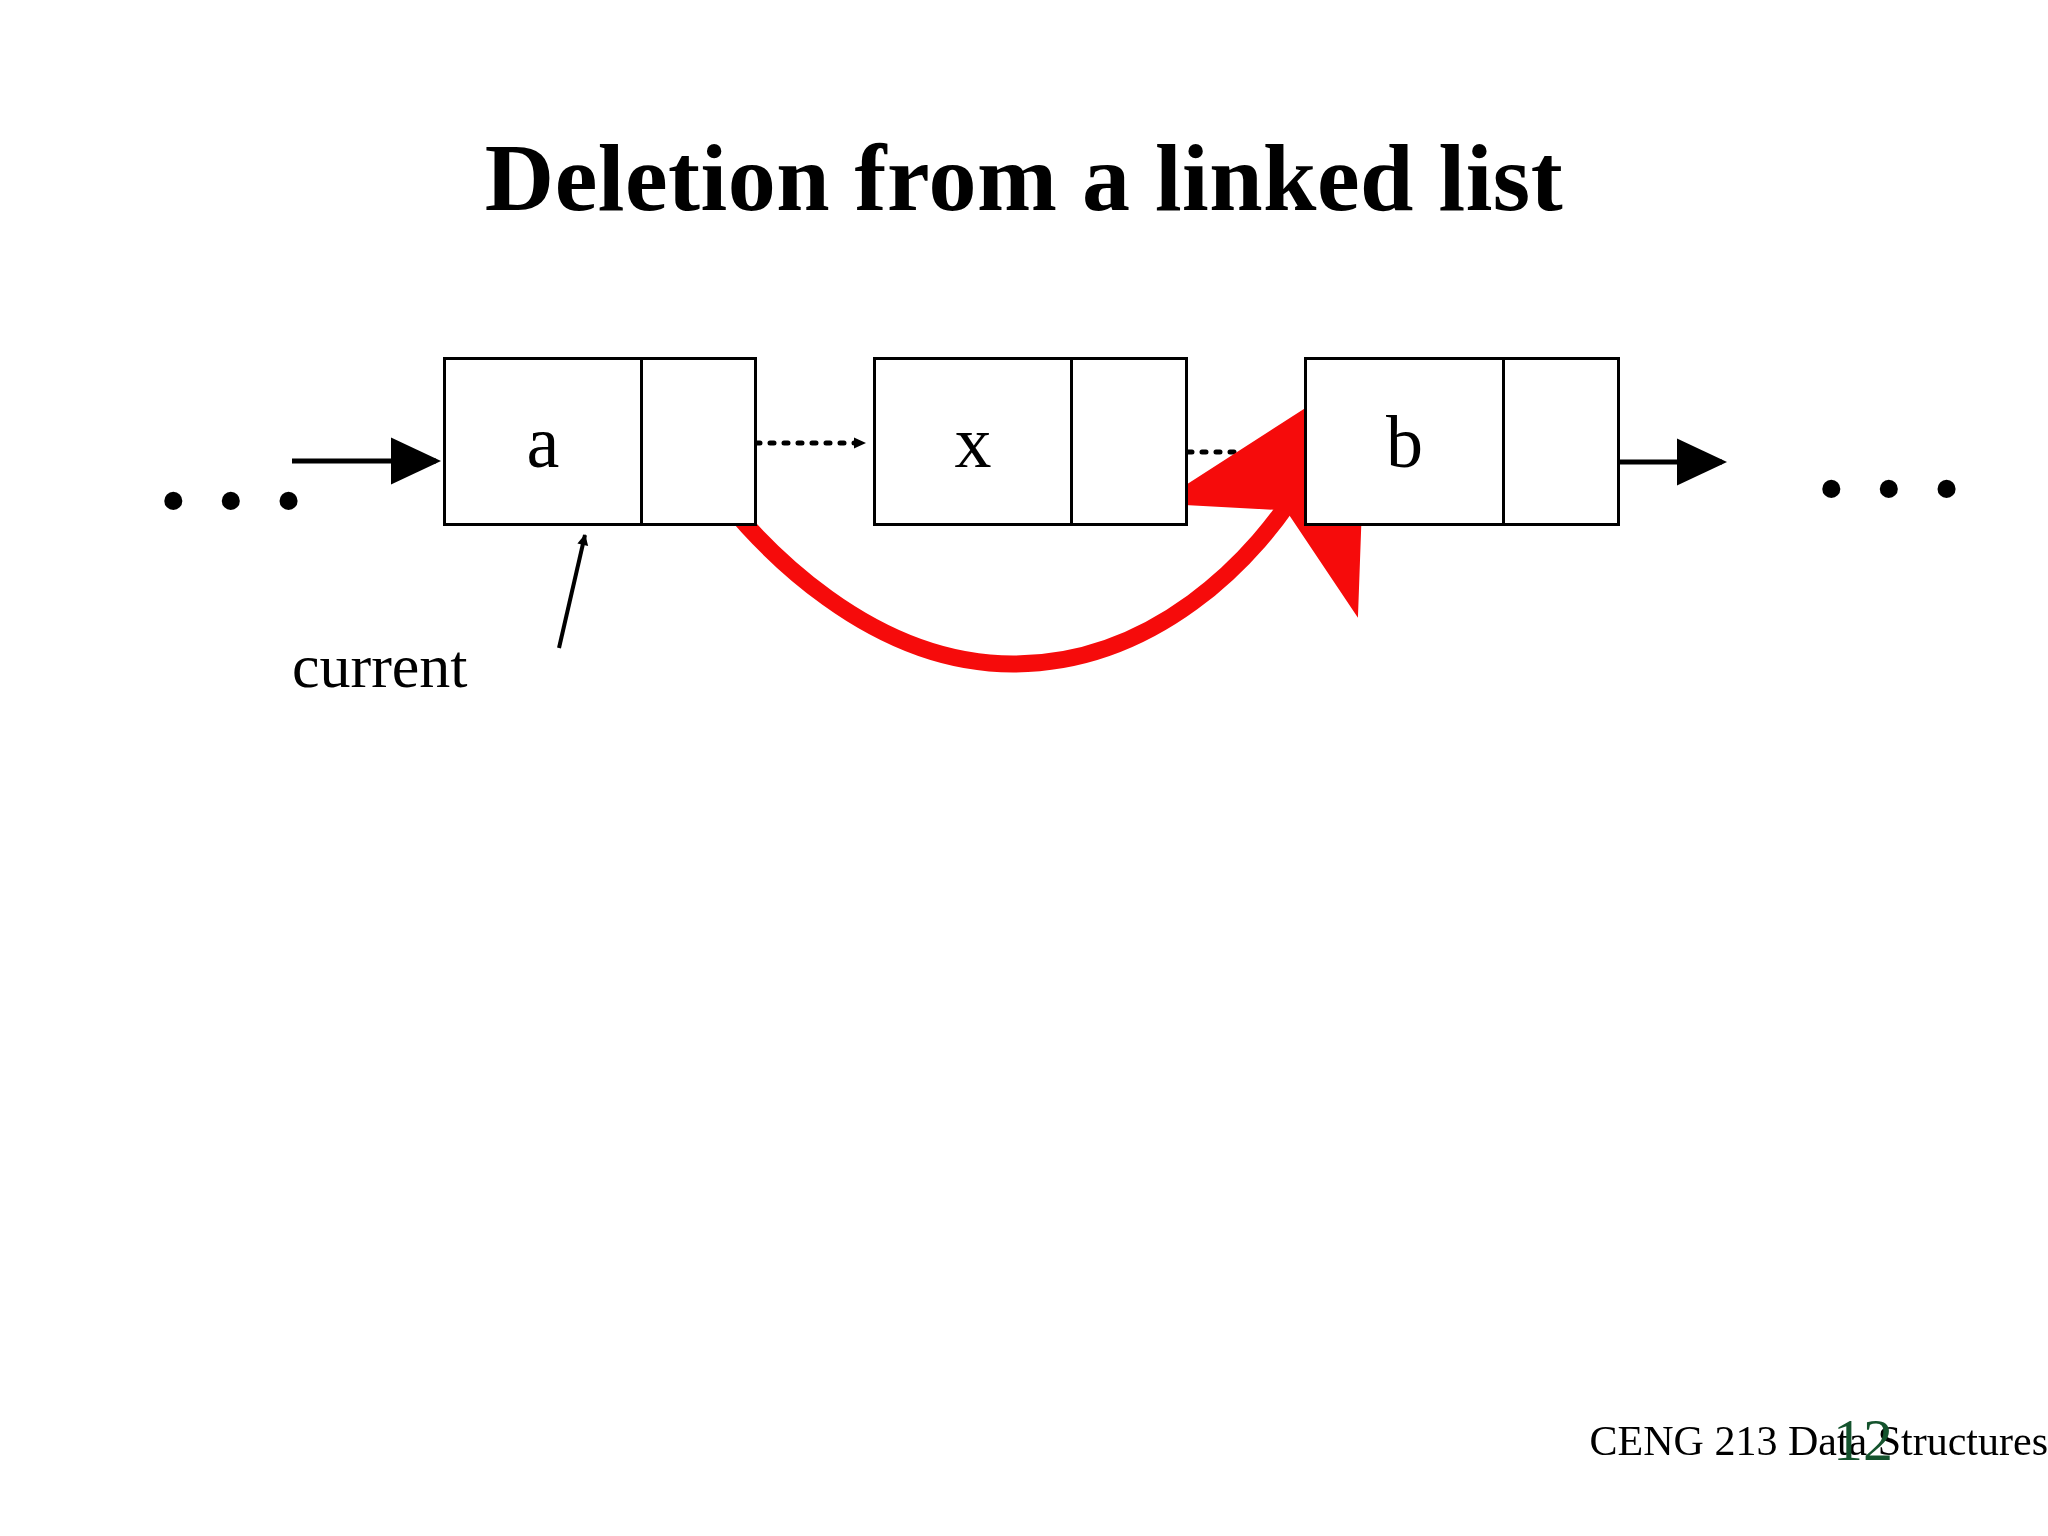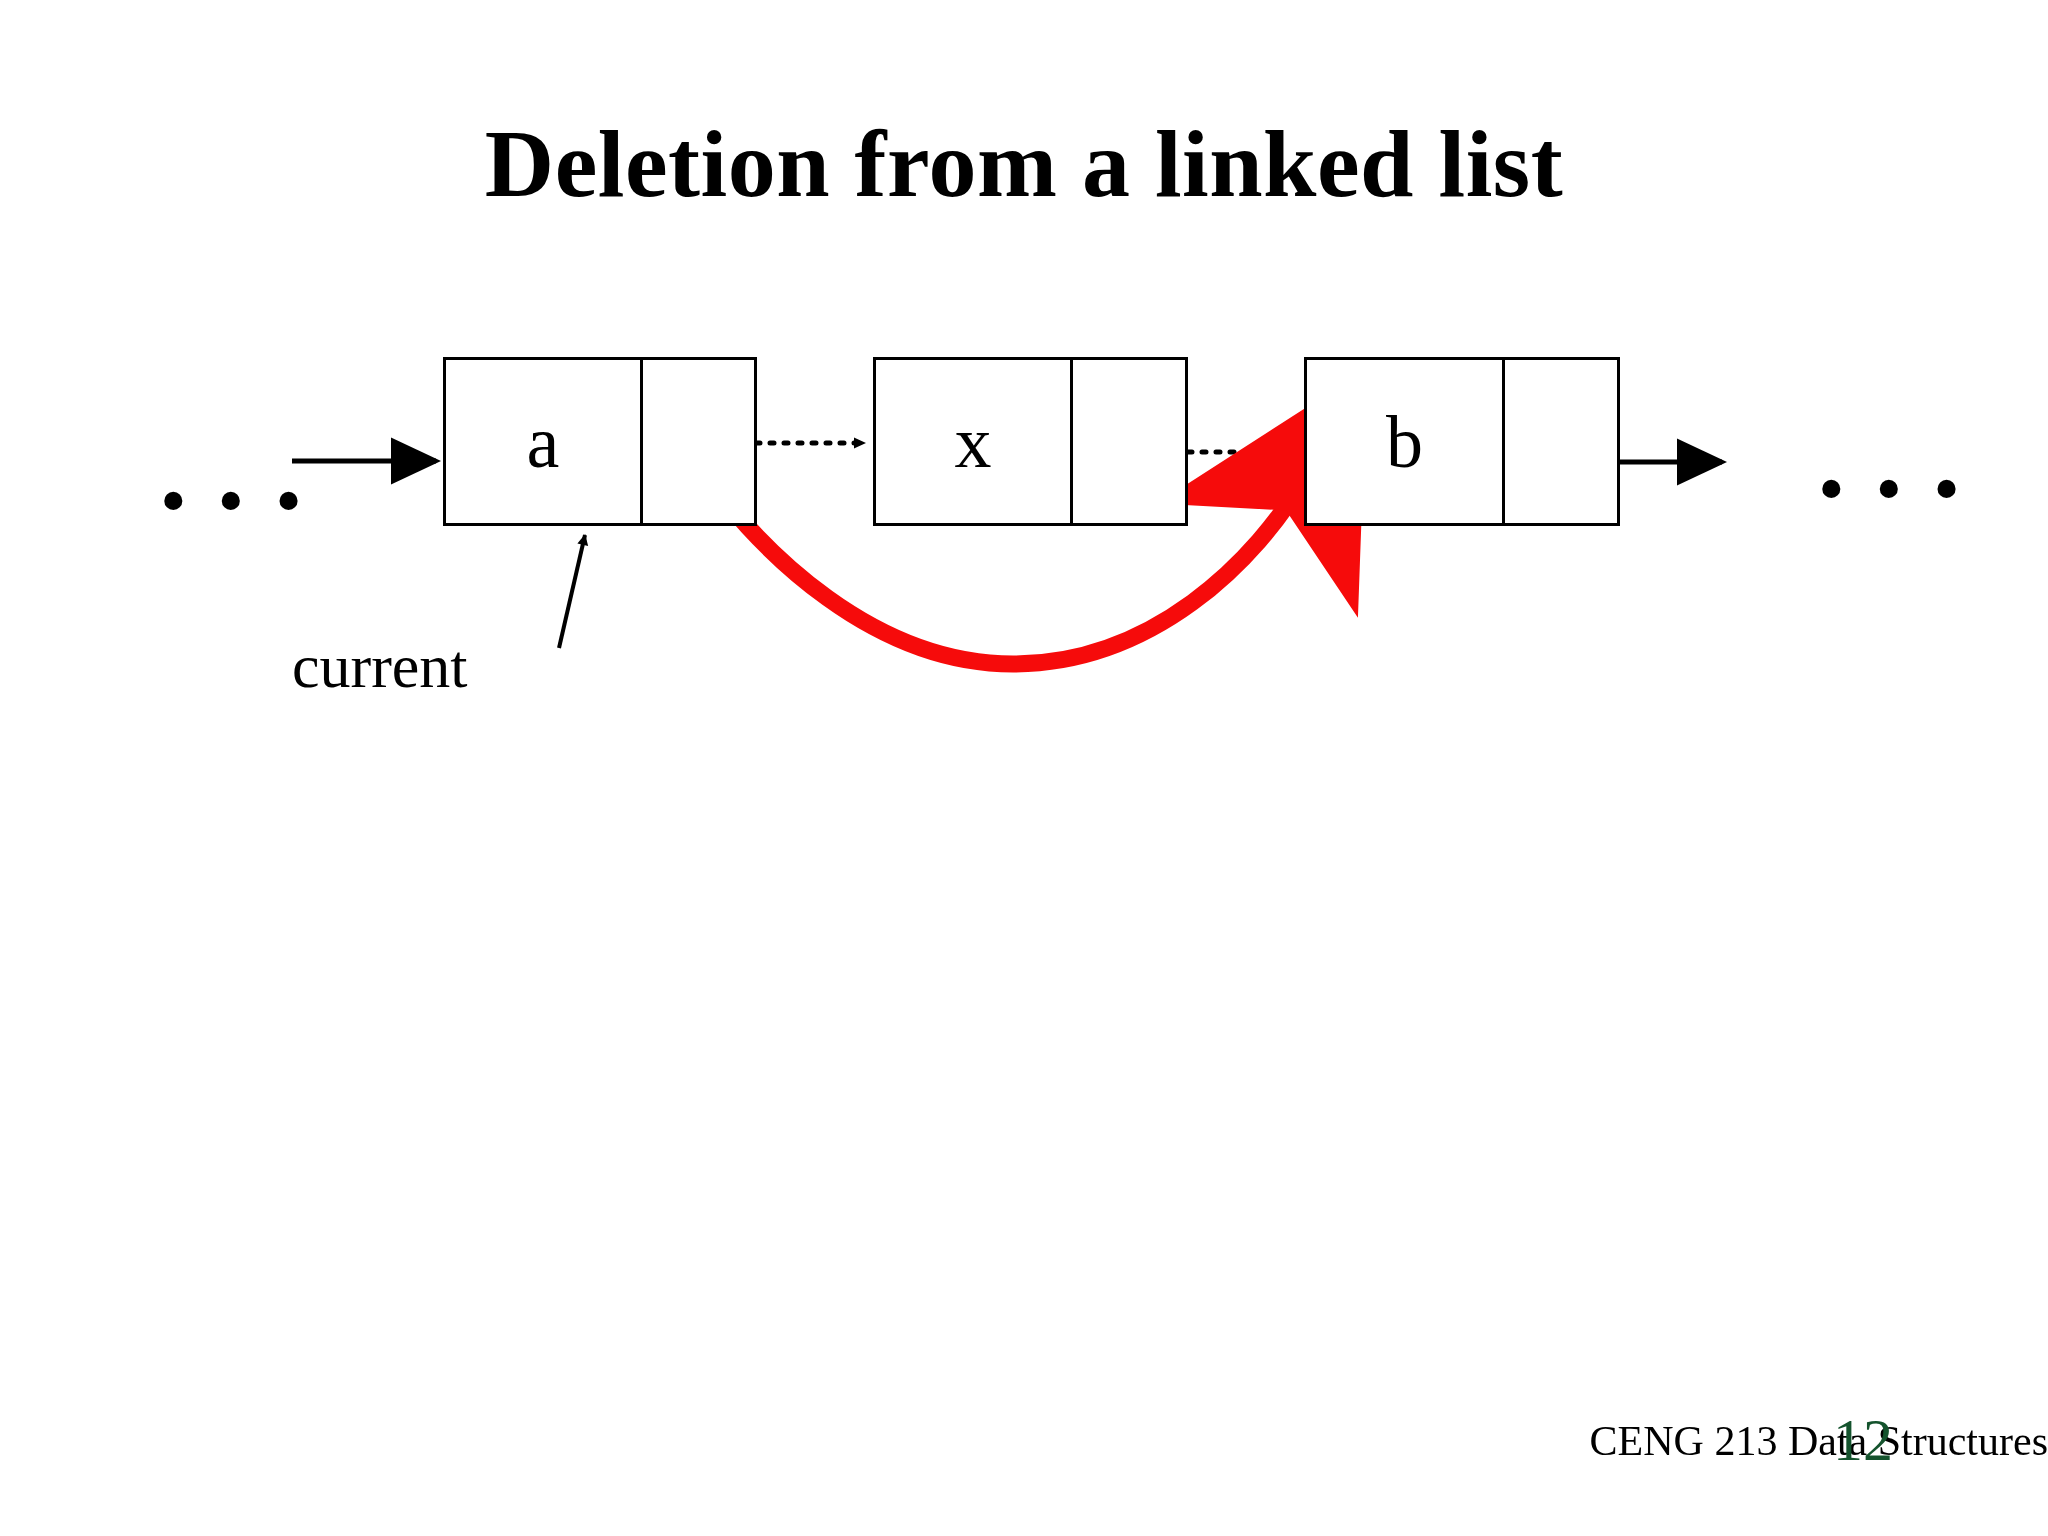--- a/index.html
+++ b/index.html
@@ -14,21 +14,21 @@
     background: #ffffff;
     overflow: hidden;
     font-family: "Liberation Serif", "DejaVu Serif", serif;
     color: #000000;
   }
 
   
   #title {
     position: absolute;
     left: 0;
-    top: 112px;
+    top: 126px;
     width: 2048px;
     text-align: center;
     font-family: "Liberation Serif", "DejaVu Serif", serif;
     font-weight: bold;
     font-size: 96px;
     line-height: 104px;
     letter-spacing: 0.5px;
     color: #000000;
     white-space: nowrap;
   }

